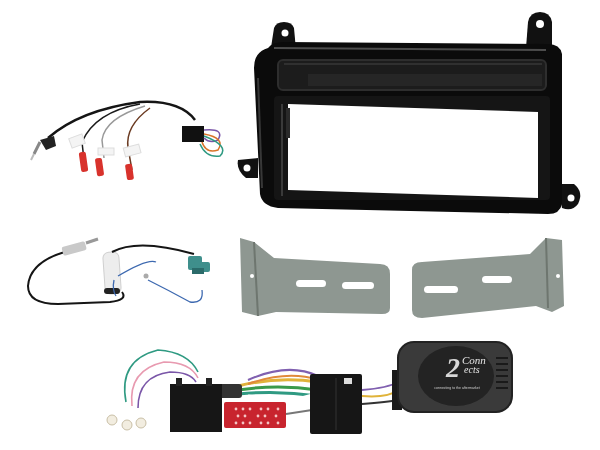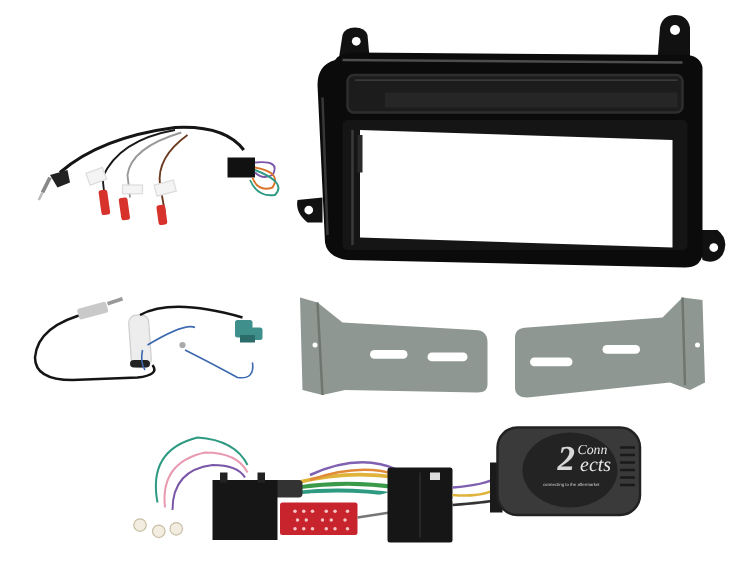--- a/index.html
+++ b/index.html
@@ -169,16 +169,16 @@
 <div class="item" style="left:392px;top:338px;width:126px;height:78px;">
   <svg width="126" height="78" viewBox="0 0 126 78">
     <rect x="6" y="4" width="114" height="70" rx="16" fill="#3a3a3a"></rect>
     <rect x="6" y="4" width="114" height="70" rx="16" fill="none" stroke="#222" stroke-width="2"></rect>
     <ellipse cx="64" cy="38" rx="38" ry="30" fill="#232323"></ellipse>
     <path d="M104 20 L116 20 M104 26 L116 26 M104 32 L116 32 M104 38 L116 38 M104 44 L116 44 M104 50 L116 50" stroke="#1a1a1a" stroke-width="2"></path>
   </svg>
   <div style="position:absolute;left:30px;top:16px;width:70px;height:40px;text-align:center;color:#e6e6e6;">
     <span class="logo-text" style="position:absolute;left:24px;top:-2px;font-size:28px;font-weight:bold;color:#d8d8d8;">2</span>
     <span class="logo-text" style="position:absolute;left:2px;top:0;font-size:11px;margin-left:38px;">Conn</span>
-    <span class="logo-text" style="position:absolute;left:42px;top:10px;font-size:16px;text-align:center;">ects</span>
+    <span class="logo-text" style="position:absolute;left:42px;top:10px;font-size:10px;text-align:center;">ects</span>
     <span style="position:absolute;left:0;top:32px;width:70px;font-size:3.5px;color:#cfcfcf;white-space:nowrap;">connecting to the aftermarket</span>
   </div>
 </div>
 
 </body></html>

